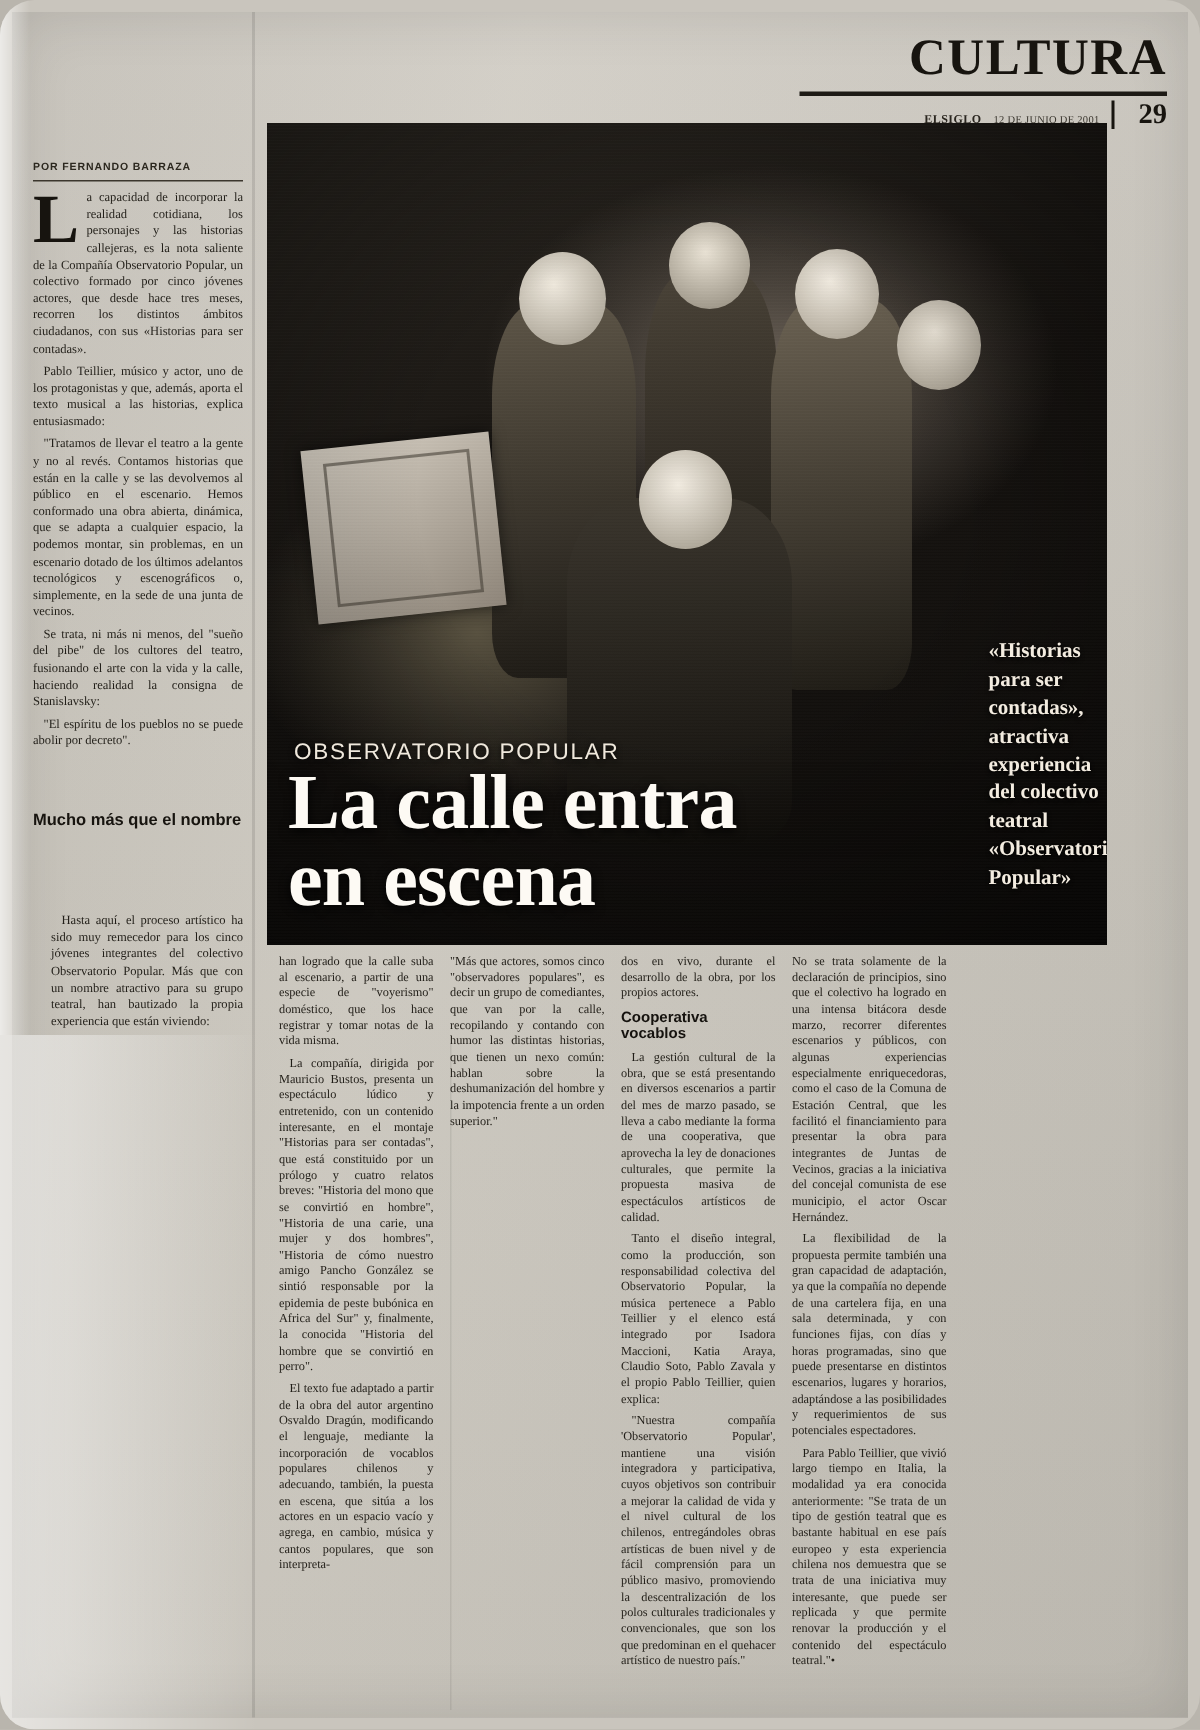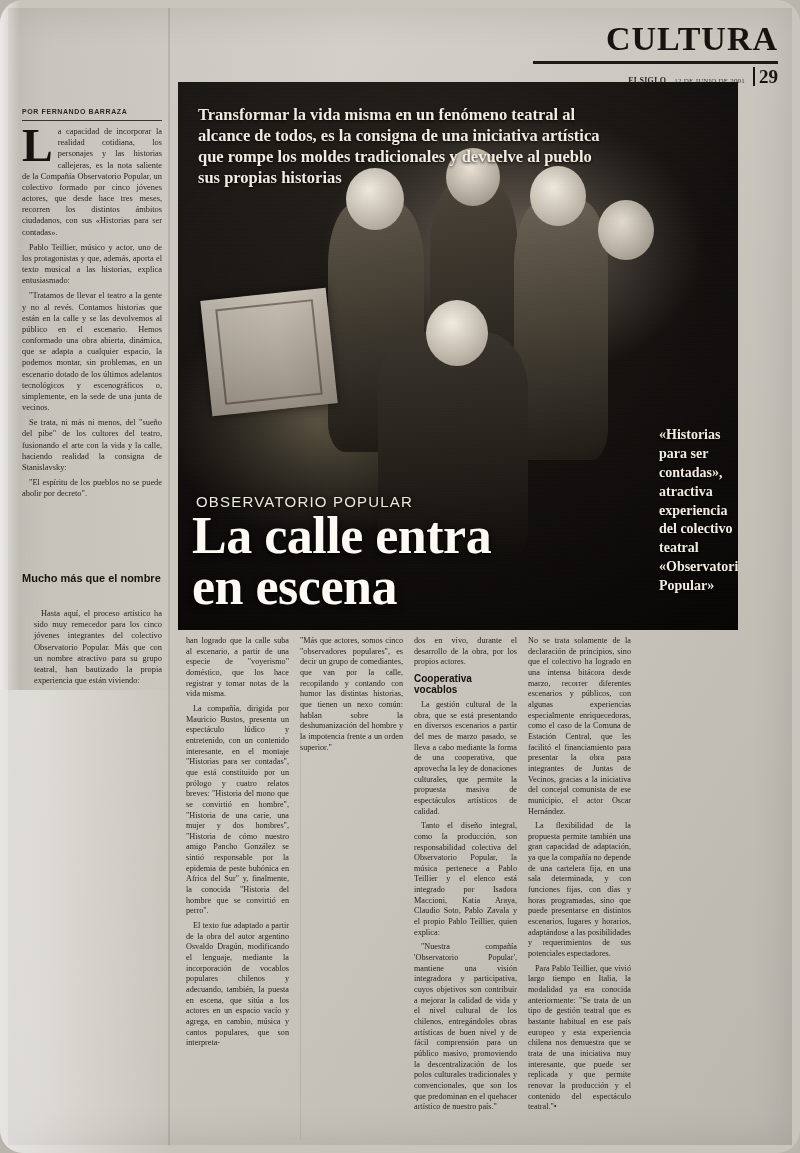--- a/index.html
+++ b/index.html
@@ -82,21 +82,21 @@
   .masthead-date {
     font-size: 7px;
     color: #3a362e;
     letter-spacing: 0.2px;
   }
   .masthead-pagenum {
     font-size: 19px;
     font-weight: bold;
     color: #17140f;
     border-left: 2px solid #17140f;
-    padding-left: 4px;
+    padding-left: 16px;
     line-height: 1;
   }
 
   
   .photo {
     position: absolute;
     left: 178px; top: 82px;
     width: 560px; height: 548px;
     background:
       radial-gradient(ellipse 55% 40% at 60% 30%, #6a6157 0%, rgba(40,36,30,0.0) 62%),
@@ -217,21 +217,21 @@
   .subhead {
     position: absolute;
     left: 22px;
     width: 142px;
     font-family: "Liberation Sans", sans-serif;
     font-weight: bold;
     font-size: 11px;
     line-height: 1.12;
     color: #17140f;
   }
-  #subhead-nombre { top: 572px; }
+  #subhead-nombre { top: 541px; }
 
   .leftcol2 {
     position: absolute;
     left: 22px; top: 608px;
     width: 140px;
     font-size: 8.4px;
     line-height: 1.33;
     text-align: justify;
     color: #221f19;
   }
@@ -305,21 +305,20 @@
     <div class="f-body" style="left:336px;top:118px;width:94px;height:260px;background:linear-gradient(170deg,#6b6253,#1d1a14);"></div>
     <div class="f-head" style="left:352px;top:84px;width:56px;height:60px;background:radial-gradient(circle at 42% 35%,#f0ead f,#a39b8c);background:radial-gradient(circle at 42% 35%,#f0eadf,#a39b8c);"></div>
     <div class="f-body" style="left:400px;top:150px;width:104px;height:250px;background:linear-gradient(170deg,#575040,#141210;);"></div>
     <div class="f-head" style="left:420px;top:118px;width:56px;height:60px;background:radial-gradient(circle at 45% 35%,#ece5d8,#968f81);"></div>
     <div class="f-body" style="left:200px;top:250px;width:150px;height:230px;background:linear-gradient(175deg,#3a352c,#100e0b);"></div>
     <div class="f-head" style="left:248px;top:218px;width:62px;height:66px;background:radial-gradient(circle at 42% 35%,#f2ece1,#9b9485);"></div>
     <div class="suitcase"></div>
     <div class="photo-vig"></div>
     <div class="photo-grain"></div>
 
-    <div class="photo-kicker">Transformar la vida misma en un fenómeno teatral al alcance de todos, es la consigna de una iniciativa artística que rompe los moldes tradicionales y devuelve al pueblo sus propias historias</div>
     <div class="photo-eyebrow">OBSERVATORIO POPULAR</div>
     <div class="photo-headline">
       <div>La calle entra</div>
       <div>en escena</div>
     </div>
     <div class="pullquote">«Historias para ser contadas», atractiva experiencia del colectivo teatral «Observatorio Popular»</div>
   </div>
 
   <div class="byline">POR FERNANDO BARRAZA</div>
   <div class="byline-rule"></div>

